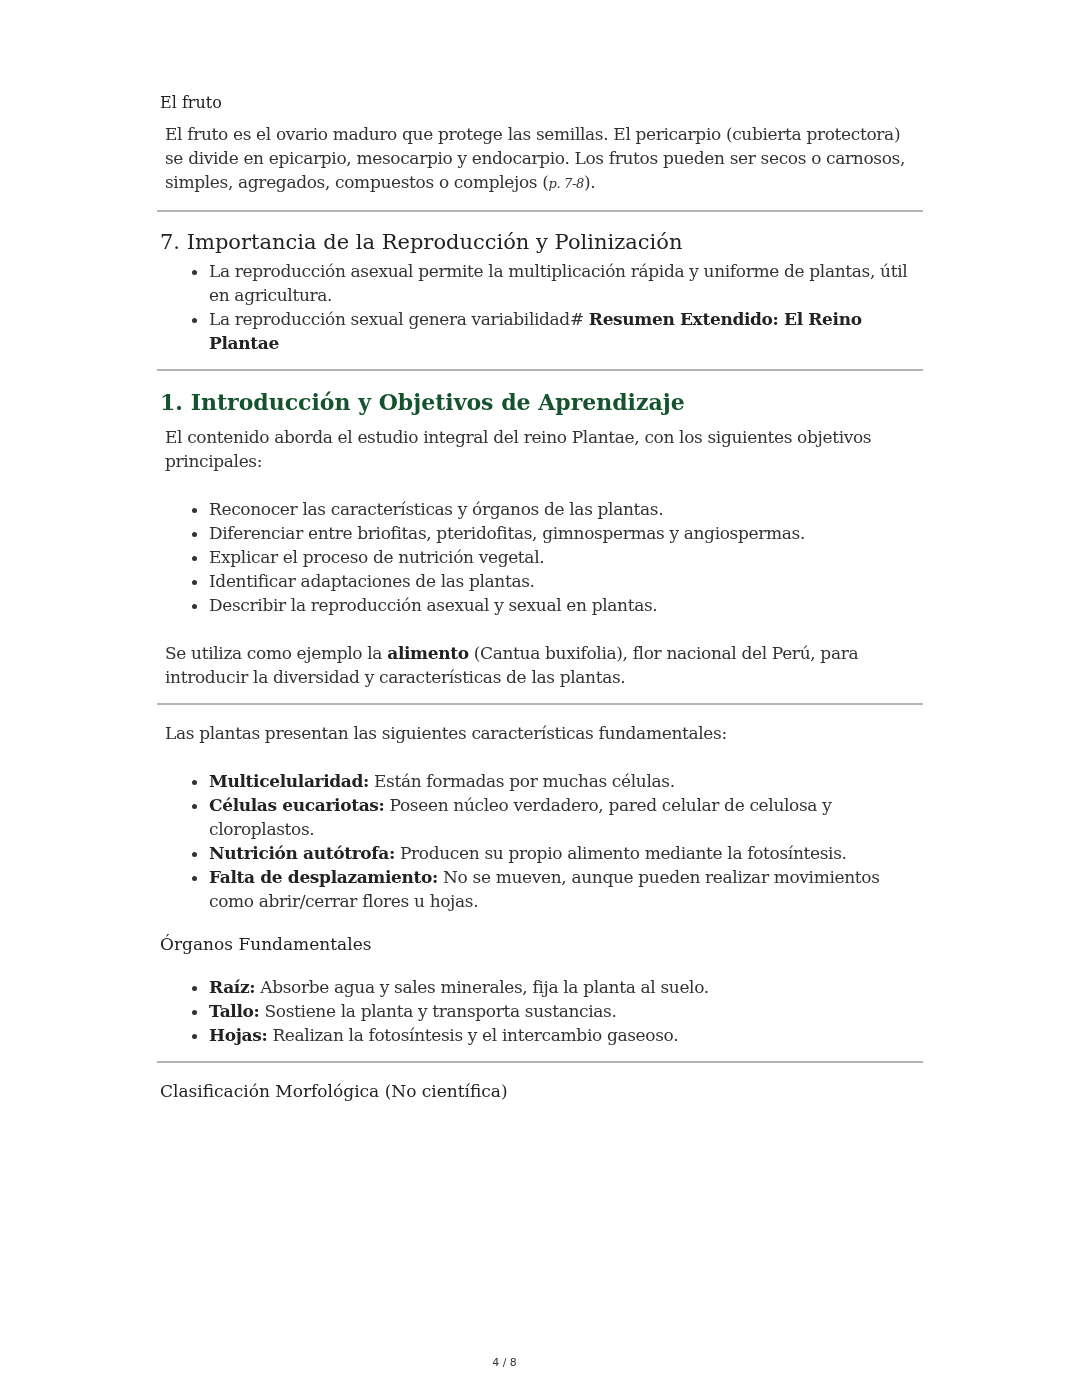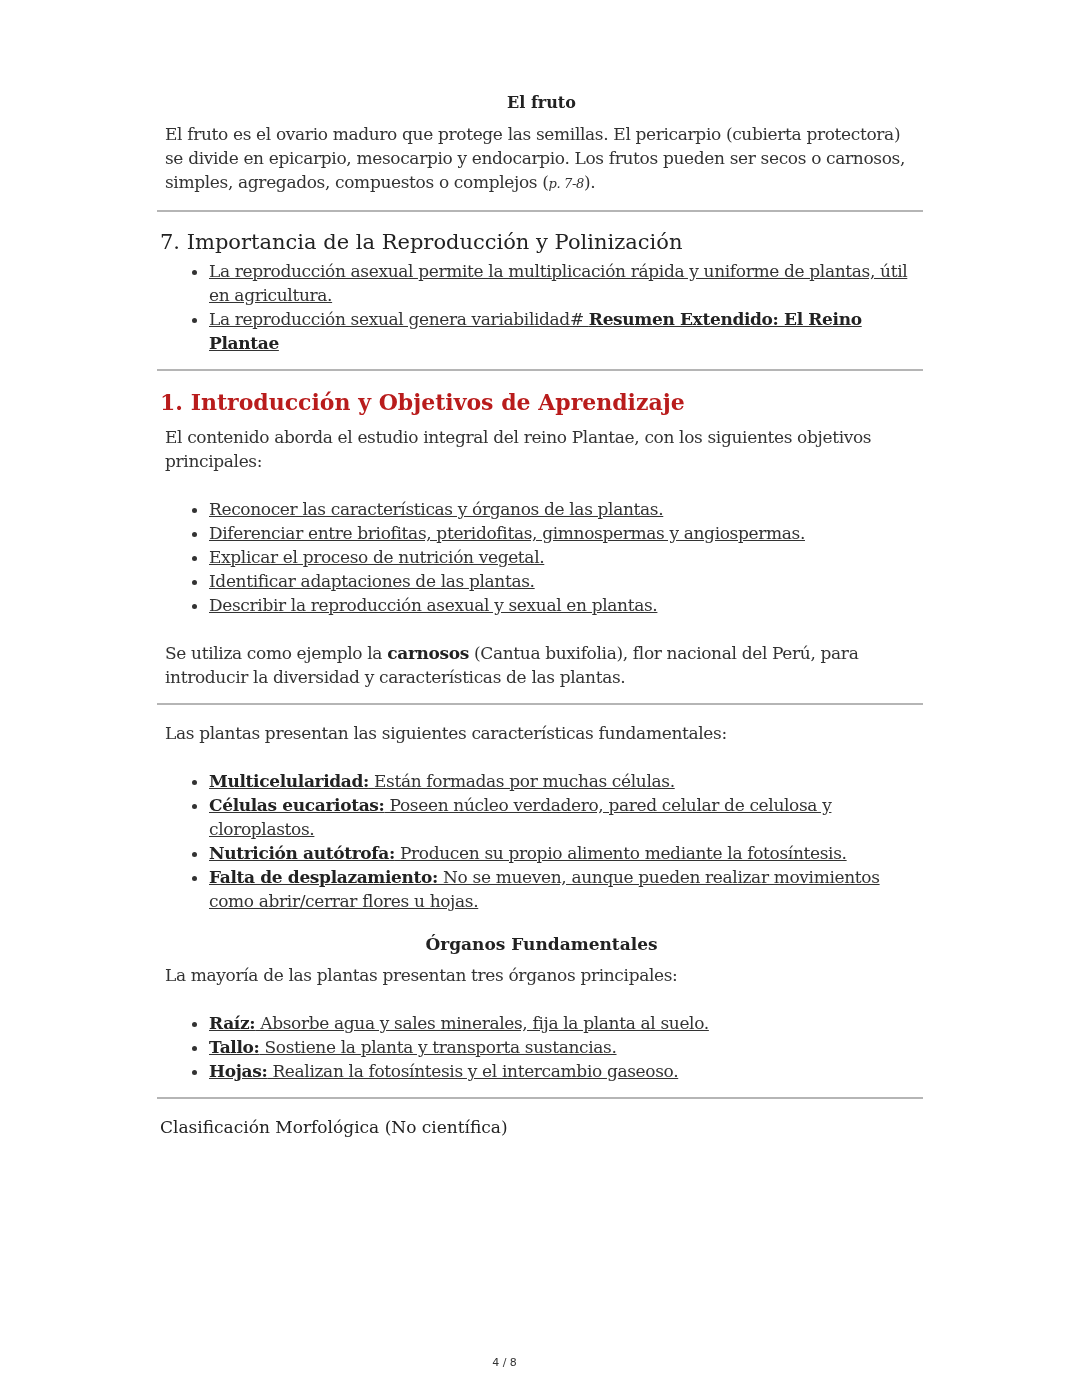--- a/index.html
+++ b/index.html
@@ -1,23 +1,23 @@
 <!DOCTYPE html>
 <html><head>
 <meta charset="utf-8">
 <style>
   html, body { margin: 0; padding: 0; background: #ffffff; }
   body { width: 1080px; height: 1397px; position: relative; overflow: hidden;
          font-family: "DejaVu Serif", "Liberation Serif", serif; color: #333333; }
   .page { position: absolute; left: 157px; top: 92px; width: 766px; }
-  .h4 { font-weight: bold; font-size: 16px; color: #222; margin: 0 0 4px 3px; line-height: 22px; text-align: center; }
+  .h4 { font-weight: normal; font-size: 16px; color: #222; margin: 0 0 4px 3px; line-height: 22px; }
   .h3 { font-weight: normal; font-size: 18px; color: #222; margin: 0 0 3px 3px; line-height: 24px; }
-  .h2 { font-weight: bold; font-size: 22px; color: #b91c1c; margin: 0 0 2px 3px; line-height: 30px; }
+  .h2 { font-weight: bold; font-size: 22px; color: #14532d; margin: 0 0 2px 3px; line-height: 30px; }
   p { margin: 8px; font-size: 17px; line-height: 24px; letter-spacing: -0.35px; }
-  ul { margin: 0; padding-left: 52px; font-size: 17px; line-height: 24px; letter-spacing: -0.35px; text-decoration: underline; }
+  ul { margin: 0; padding-left: 52px; font-size: 17px; line-height: 24px; letter-spacing: -0.35px; }
   li { margin: 0; }
   hr { border: none; border-top: 2px solid #b5b5b5; margin: 14px 0 16px 0; }
   b { color: #222; }
   .cite { font-style: italic; font-size: 13px; }
   .gap { height: 16px; }
   .footer { position: absolute; left: 0; width: 1009px; top: 1356px; text-align: center;
             font-family: "DejaVu Sans", "Liberation Sans", sans-serif; font-size: 11px; color: #333; }
 </style>
 </head>
 <body>
@@ -41,36 +41,35 @@
   <p>El contenido aborda el estudio integral del reino Plantae, con los siguientes objetivos principales:</p>
   <div class="gap"></div>
   <ul>
     <li>Reconocer las características y órganos de las plantas.</li>
     <li>Diferenciar entre briofitas, pteridofitas, gimnospermas y angiospermas.</li>
     <li>Explicar el proceso de nutrición vegetal.</li>
     <li>Identificar adaptaciones de las plantas.</li>
     <li>Describir la reproducción asexual y sexual en plantas.</li>
   </ul>
   <div class="gap"></div>
-  <p><span>Se utiliza como ejemplo la </span><b>carnosos</b><span> (Cantua buxifolia), flor nacional del Perú, para introducir la diversidad y características de las plantas.</span></p>
+  <p><span>Se utiliza como ejemplo la </span><b>alimento</b><span> (Cantua buxifolia), flor nacional del Perú, para introducir la diversidad y características de las plantas.</span></p>
 
   <hr>
 
   <p>Las plantas presentan las siguientes características fundamentales:</p>
   <div class="gap"></div>
   <ul>
     <li><b>Multicelularidad:</b><span> Están formadas por muchas células.</span></li>
     <li><b>Células eucariotas:</b><span> Poseen núcleo verdadero, pared celular de celulosa y cloroplastos.</span></li>
     <li><b>Nutrición autótrofa:</b><span> Producen su propio alimento mediante la fotosíntesis.</span></li>
     <li><b>Falta de desplazamiento:</b><span> No se mueven, aunque pueden realizar movimientos como abrir/cerrar flores u hojas.</span></li>
   </ul>
   <div class="gap" style="height:20px;"></div>
 
   <div class="h4" style="font-size:17px;">Órganos Fundamentales</div>
-  <p>La mayoría de las plantas presentan tres órganos principales:</p>
   <div class="gap"></div>
   <ul>
     <li><b>Raíz:</b><span> Absorbe agua y sales minerales, fija la planta al suelo.</span></li>
     <li><b>Tallo:</b><span> Sostiene la planta y transporta sustancias.</span></li>
     <li><b>Hojas:</b><span> Realizan la fotosíntesis y el intercambio gaseoso.</span></li>
   </ul>
 
   <hr>
 
   <div class="h3" style="font-size:17px;">Clasificación Morfológica (No científica)</div>

